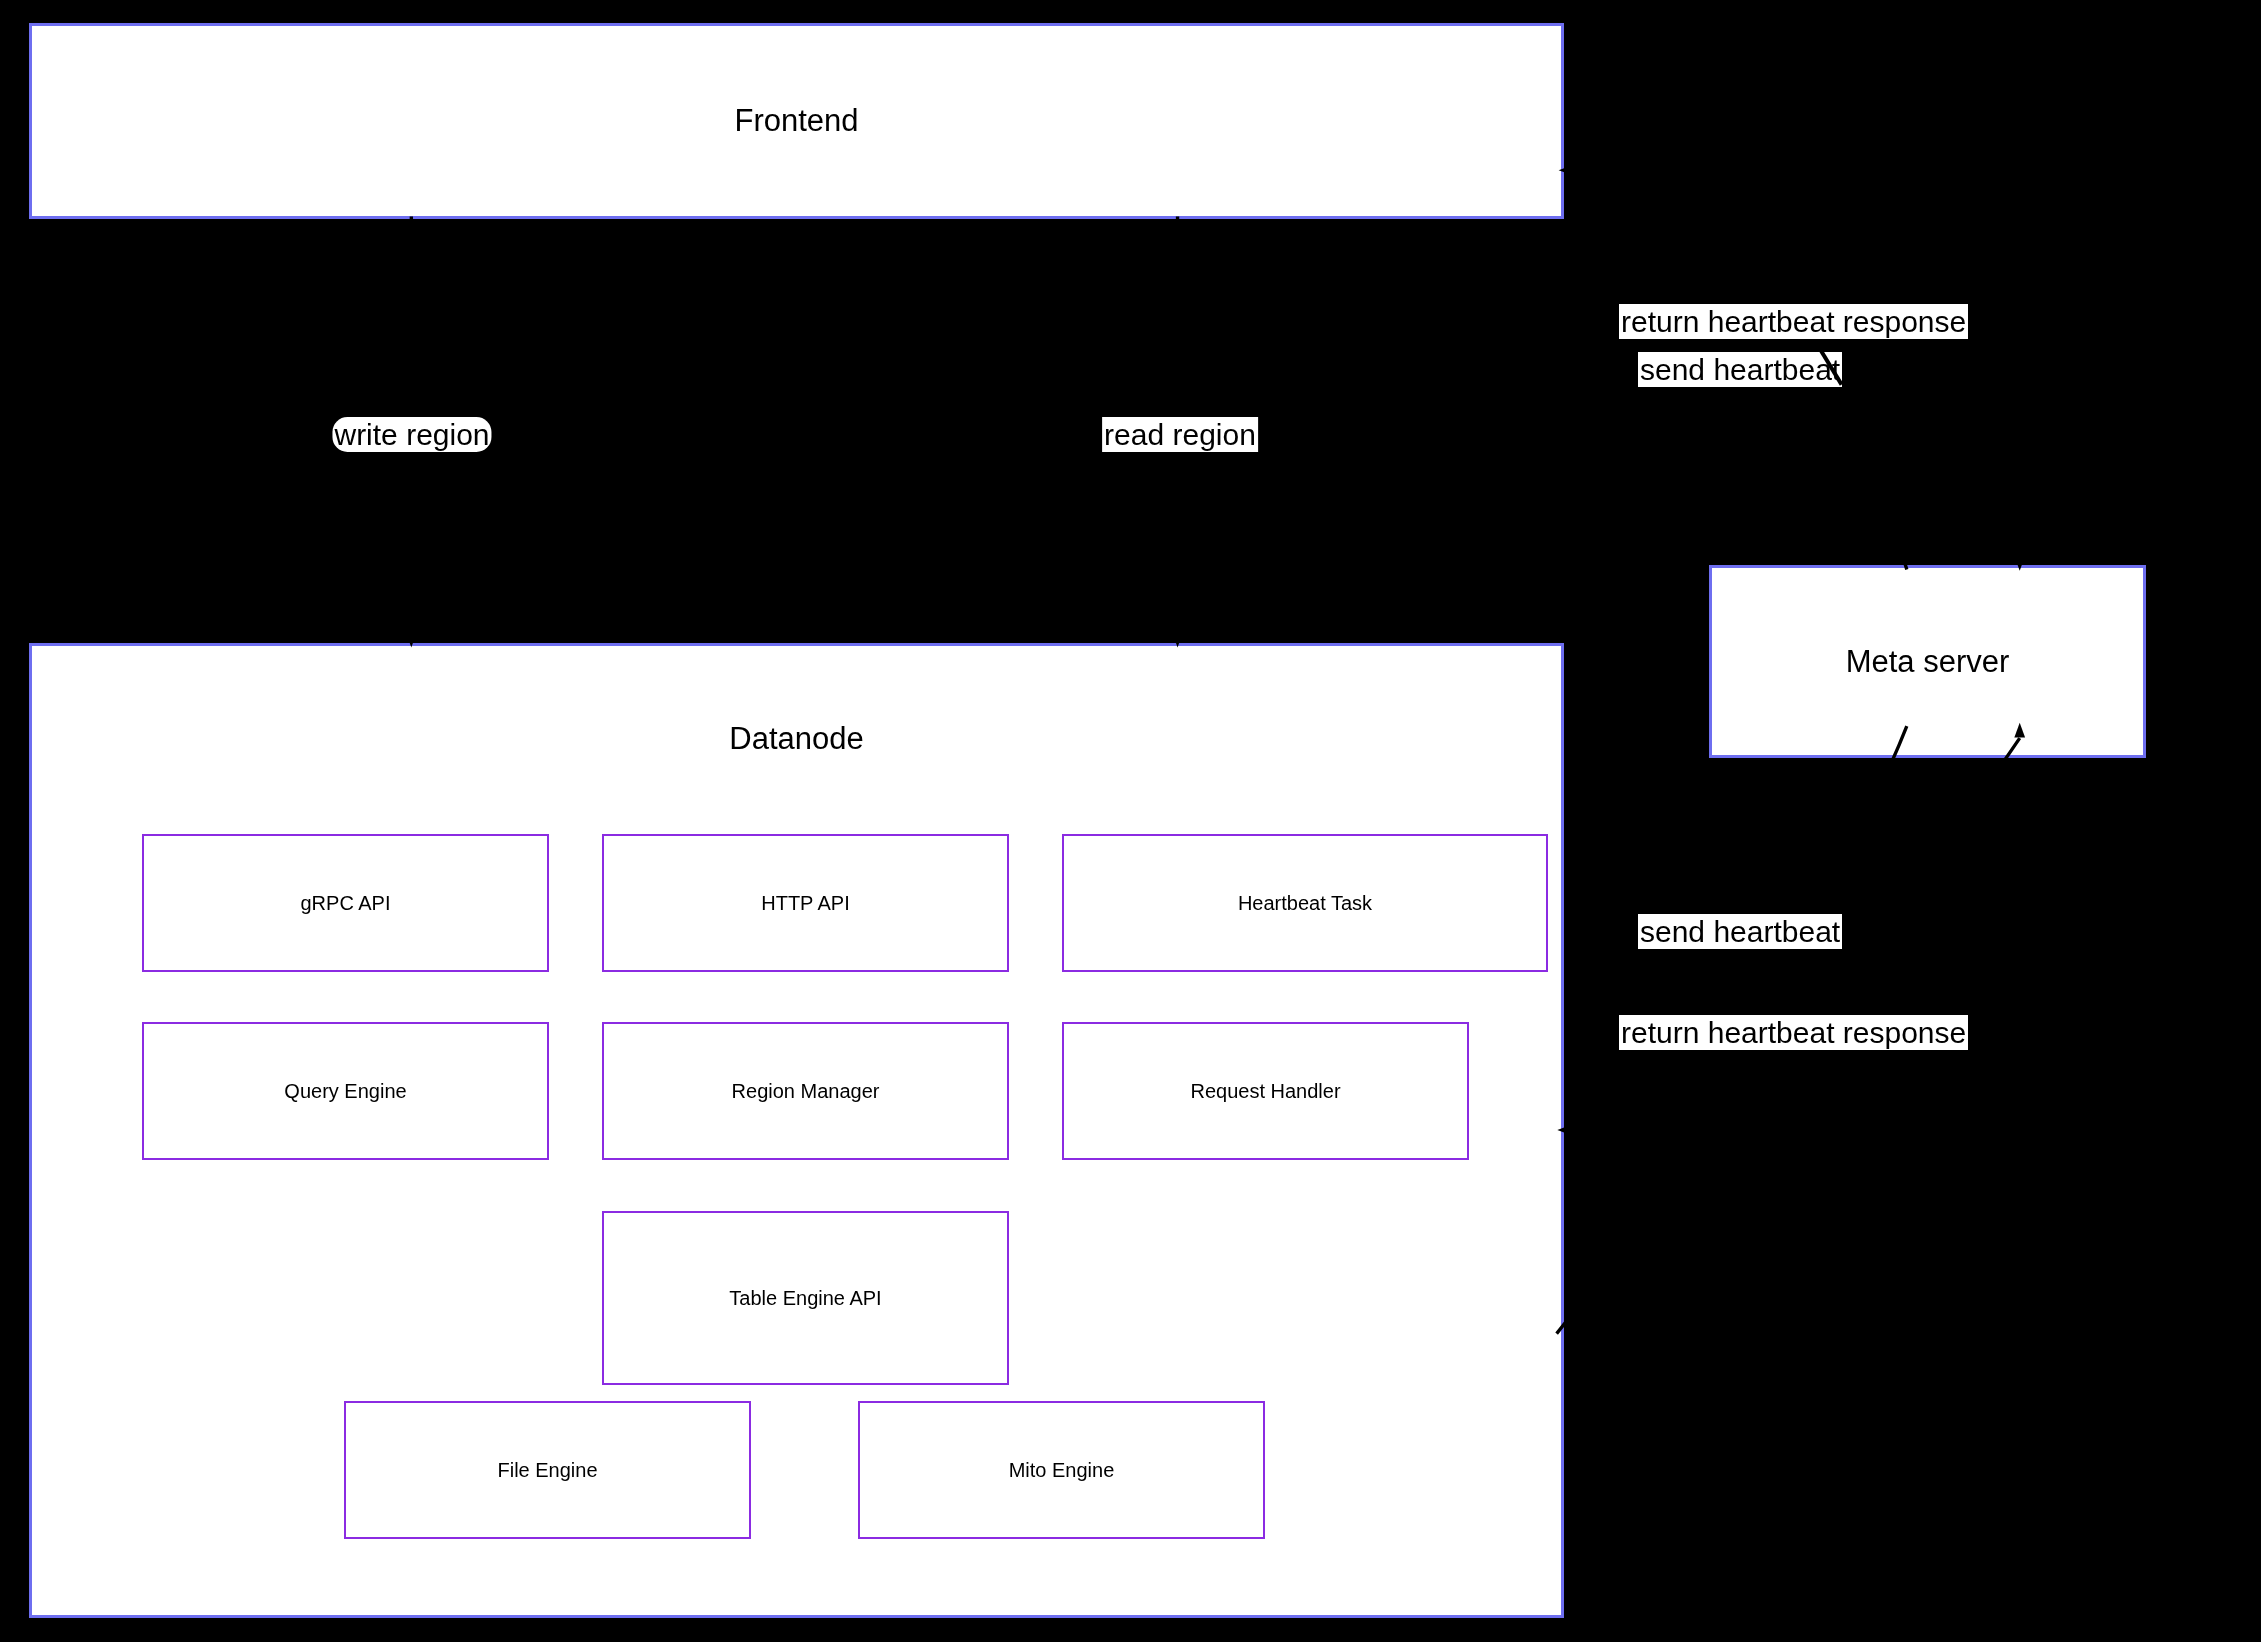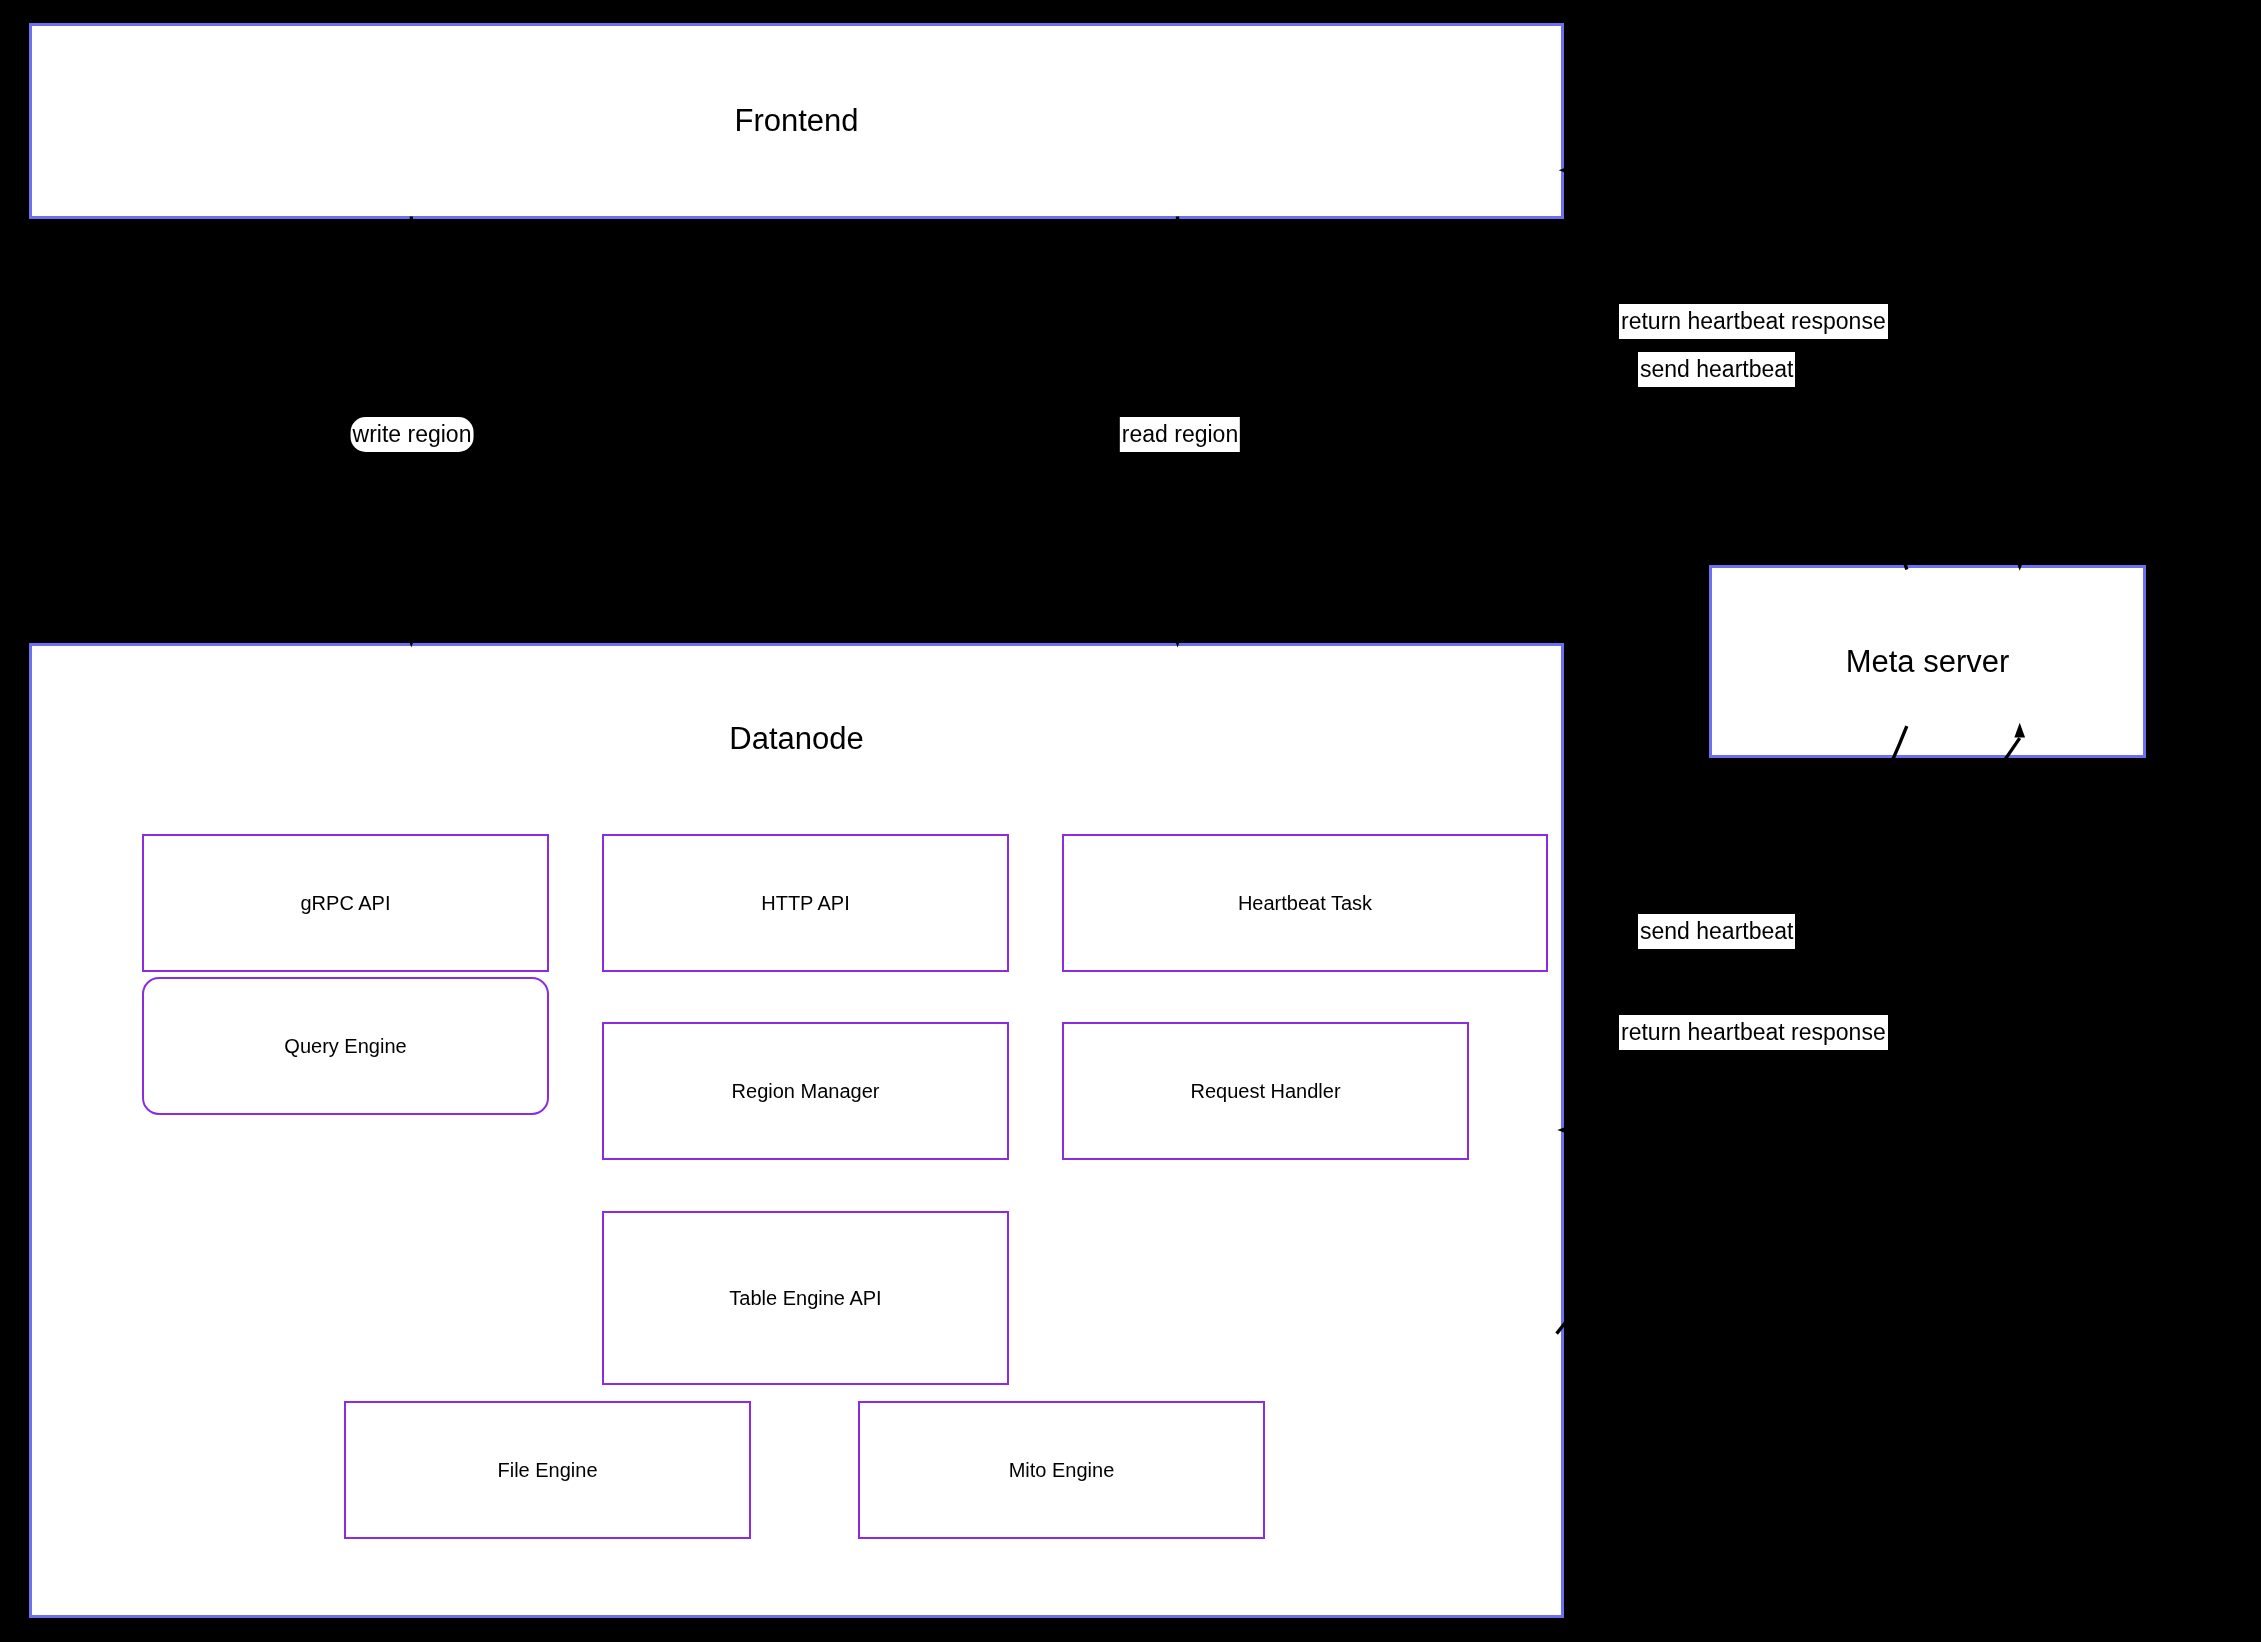--- a/index.html
+++ b/index.html
@@ -33,21 +33,21 @@
   .container-title{
     position:absolute;
     color:#000;font-size:31px;
     text-align:center;
     z-index:3;
   }
   .edge-label{
     position:absolute;
     background:#ffffff;
     color:#000;
-    font-size:23px;
+    font-size:30px;
     line-height:35px;
     padding:0 2px;
     white-space:nowrap;
     z-index:10;
   }
   .edge-label.centered{transform:translateX(-50%);}
   svg.edges{
     position:absolute;left:0;top:0;
     z-index:5;
     pointer-events:none;
@@ -73,21 +73,21 @@
   <div class="component" style="left:134px;top:834px;width:407px;height:138px;">
     <span>gRPC API</span>
   </div>
   <div class="component" style="left:594px;top:834px;width:407px;height:138px;">
     <span>HTTP API</span>
   </div>
   <div class="component" style="left:1054px;top:834px;width:486px;height:138px;">
     <span>Heartbeat Task</span>
   </div>
 
-  <div class="component" style="left:134px;top:977px;width:407px;height:138px;border-radius:17px;">
+  <div class="component" style="left:134px;top:1022px;width:407px;height:138px;">
     <span>Query Engine</span>
   </div>
   <div class="component" style="left:594px;top:1022px;width:407px;height:138px;">
     <span>Region Manager</span>
   </div>
   <div class="component" style="left:1054px;top:1022px;width:407px;height:138px;">
     <span>Request Handler</span>
   </div>
 
   <div class="component" style="left:594px;top:1211px;width:407px;height:174px;">

